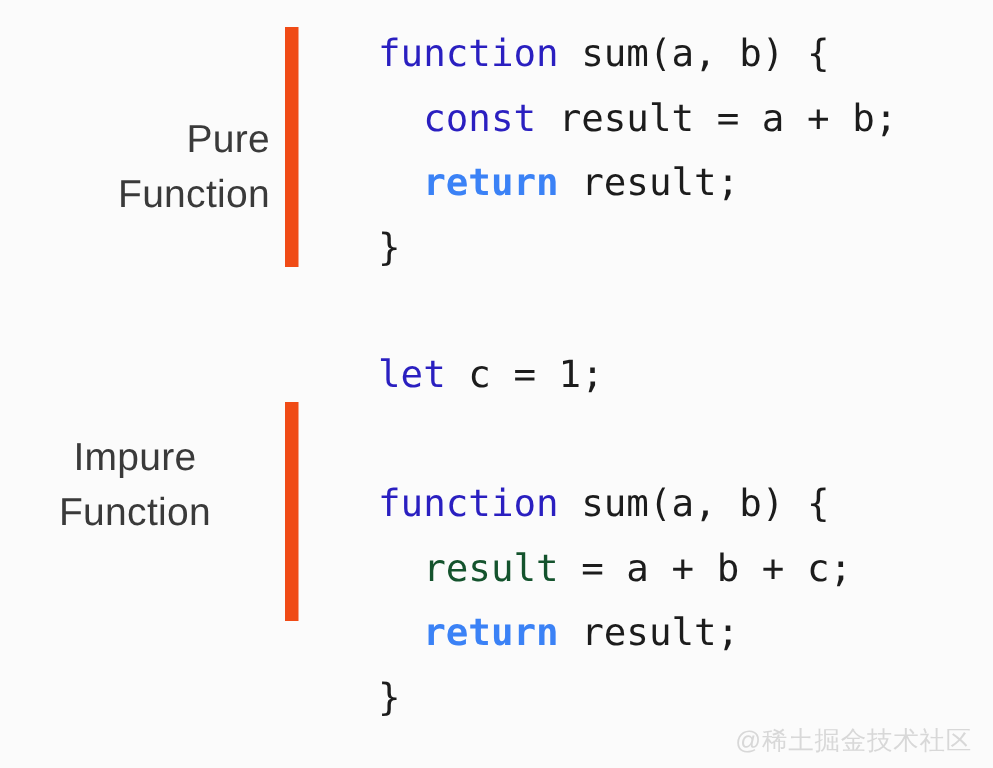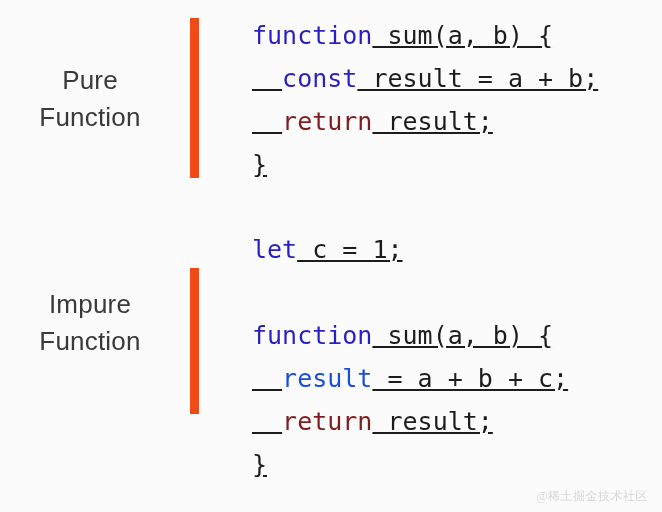--- a/index.html
+++ b/index.html
@@ -28,21 +28,21 @@
     width: 180px;
     text-align: center;
     color: #3a3a3a;
     font-family: "Liberation Sans", sans-serif;
     font-size: 26px;
     font-weight: 300;
     line-height: 37px;
     letter-spacing: 0.2px;
     white-space: pre-line;
   }
-  #label-pure   { top: 62px; }
+  #label-pure   { top: 74px; text-align: right; }
   #label-impure { top: 286px; }
 
   
   .accent-bar {
     position: absolute;
     left: 190px;
     width: 9px;
     background: #f04b16;
   }
   #bar-pure   { top: 18px;  height: 160px; }
@@ -59,31 +59,31 @@
     white-space: pre;
     letter-spacing: 0px;
   }
   #code-pure   { top: 14px; }
   #code-impure { top: 228px; }
 
   .code-line { display: block; height: 43px; }
   .code-line.blank { height: 43px; }
 
   .tok-kw    { color: #2a1fc0; }
-  .tok-ret   { color: #7f1d1d; }
-  .tok-ident { color: #1d4ed8; }
-  .tok-plain { color: #1c1c1c; text-decoration: underline; }
+  .tok-ret   { color: #3b82f6; font-weight: bold; }
+  .tok-ident { color: #14532d; }
+  .tok-plain { color: #1c1c1c; }
 
   
   #watermark {
     position: absolute;
     right: 14px;
     bottom: 7px;
-    font-family: Liberation Serif, serif;
-    font-size: 12px;
+    font-family: Liberation Sans, sans-serif;
+    font-size: 17px;
     color: #d8d8d8;
     letter-spacing: 0.5px;
     user-select: none;
   }
 </style>
 </head>
 <body>
 
 <div id="stage">
 

